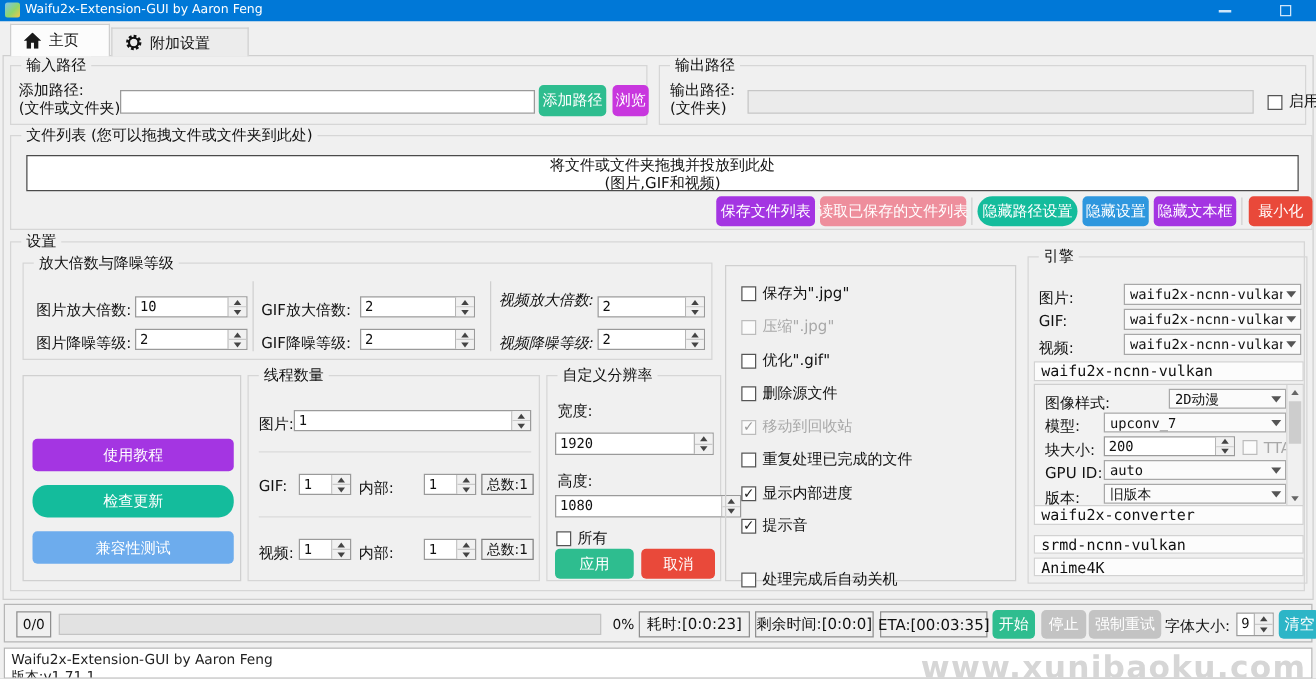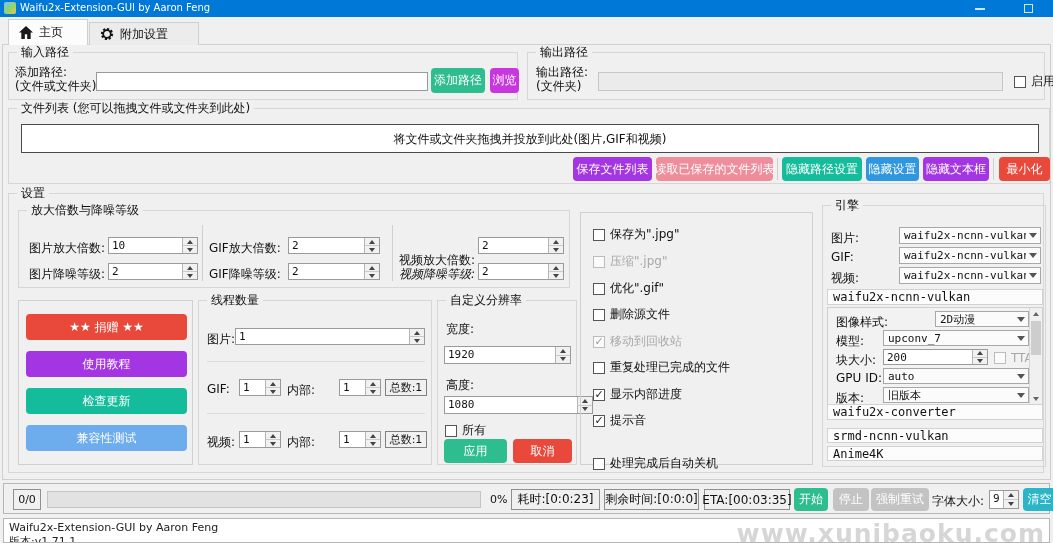--- a/index.html
+++ b/index.html
@@ -28,21 +28,21 @@
 
   .lab{position:absolute;font-size:12px;white-space:nowrap;}
 
   .ti{position:absolute;background:#fff;border:1px solid #9a9a9a;box-sizing:border-box;
       font:12px "DejaVu Sans",sans-serif;padding:0 3px;}
   .ti.disabled{background:#ebebeb;border-color:#c6c6c6;}
 
   .btn{position:absolute;border-radius:4px;color:#fff;font-size:12px;display:flex;
        align-items:center;justify-content:center;white-space:nowrap;box-sizing:border-box;cursor:default;}
   .c-green{background:#2ebd8f;} .c-magenta{background:#c837de;} .c-purple{background:#a435e2;}
-  .c-pink{background:#ee8e9c;} .c-teal{background:#14bc9c;} .c-blue{background:#2e97de;}
+  .c-pink{background:#ee8e9c;} .c-teal{background:#14bc9c;border-radius:12px;} .c-blue{background:#2e97de;}
   .c-red{background:#e9493a;} .c-lblue{background:#6daced;} .c-cyan{background:#2cb5c7;}
   .c-gray{background:#c3c3c3;}
 
   .vsep{position:absolute;width:1px;background:#cfcfcf;}
   .hsep{position:absolute;height:1px;background:#dadada;}
 
   
   .spin{position:absolute;height:17px;background:#fff;border:1px solid #9a9a9a;box-sizing:border-box;display:flex;align-items:stretch;}
   .sv{flex:1;font:11px "DejaVu Sans Mono",monospace;padding:1px 3px;white-space:nowrap;overflow:hidden;}
   .sa{width:14px;display:flex;flex-direction:column;border-left:1px solid #b5b5b5;}
@@ -90,21 +90,21 @@
         align-items:center;justify-content:center;white-space:nowrap;box-sizing:border-box;}
   .pbar{position:absolute;background:#e2e2e2;border:1px solid #c4c4c4;box-sizing:border-box;overflow:hidden;}
   .pfill{height:100%;width:0;background:#06b025;}
 
   #footer{position:absolute;left:3px;top:518px;width:1047px;height:25px;background:#fff;
           border:1px solid #b6b6b6;box-sizing:border-box;overflow:hidden;}
   #watermark{position:absolute;right:4px;top:0;font-size:25px;font-weight:800;color:#d6d6d6;
              letter-spacing:1px;font-family:"DejaVu Sans",sans-serif;}
 
   .dz{position:absolute;background:#fff;border:1px solid #4a4a4a;box-sizing:border-box;
-      display:flex;flex-direction:row;align-items:center;justify-content:center;line-height:14px;font-size:12px;}
+      display:flex;flex-direction:column;align-items:center;justify-content:center;line-height:14px;font-size:12px;}
 </style>
 </head>
 <body>
 
 <div id="app">
 
   <div id="titlebar">
     <div id="appicon"></div>
     <span class="ttext">Waifu2x-Extension-GUI by Aaron Feng</span>
     <div class="winbtn" style="left:965px;">
@@ -185,21 +185,21 @@
         </span>
     </div>
     <span class="lab" style="left:190px;top:29px;">GIF放大倍数:</span>
     <div class="spin" style="left:269px;top:26px;width:92px;">
       <span class="sv">2</span>
       <span class="sa">
           <i class="u"></i>
           <i class="d"></i>
         </span>
     </div>
-    <span class="lab" style="left:380px;top:41px;">视频放大倍数:</span>
+    <span class="lab" style="left:380px;top:21px;font-style:italic;">视频放大倍数:</span>
     <div class="spin" style="left:459px;top:26px;width:86px;">
       <span class="sv">2</span>
       <span class="sa">
           <i class="u"></i>
           <i class="d"></i>
         </span>
     </div>
 
     <span class="lab" style="left:10px;top:55px;">图片降噪等级:</span>
     <div class="spin" style="left:89px;top:52px;width:90px;">
@@ -221,21 +221,20 @@
     <div class="spin" style="left:459px;top:52px;width:86px;">
       <span class="sv">2</span>
       <span class="sa">
           <i class="u"></i>
           <i class="d"></i>
         </span>
     </div>
   </div>
 
   <div class="panel" style="left:18px;top:300px;width:175px;height:165px;">
-    <div class="btn c-red" style="left:7px;top:13px;width:161px;height:26px;">★★ 捐赠 ★★</div>
     <div class="btn c-purple" style="left:7px;top:50px;width:161px;height:26px;">使用教程</div>
     <div class="btn c-teal" style="left:7px;top:87px;width:161px;height:26px;">检查更新</div>
     <div class="btn c-lblue" style="left:7px;top:124px;width:161px;height:26px;">兼容性测试</div>
   </div>
 
   <div class="gb" style="left:198px;top:300px;width:234px;height:165px;">
     <span class="gbt">线程数量</span>
     <span class="lab" style="left:8px;top:30px;">图片:</span>
     <div class="spin" style="left:36px;top:27px;width:190px;">
       <span class="sv">1</span>

